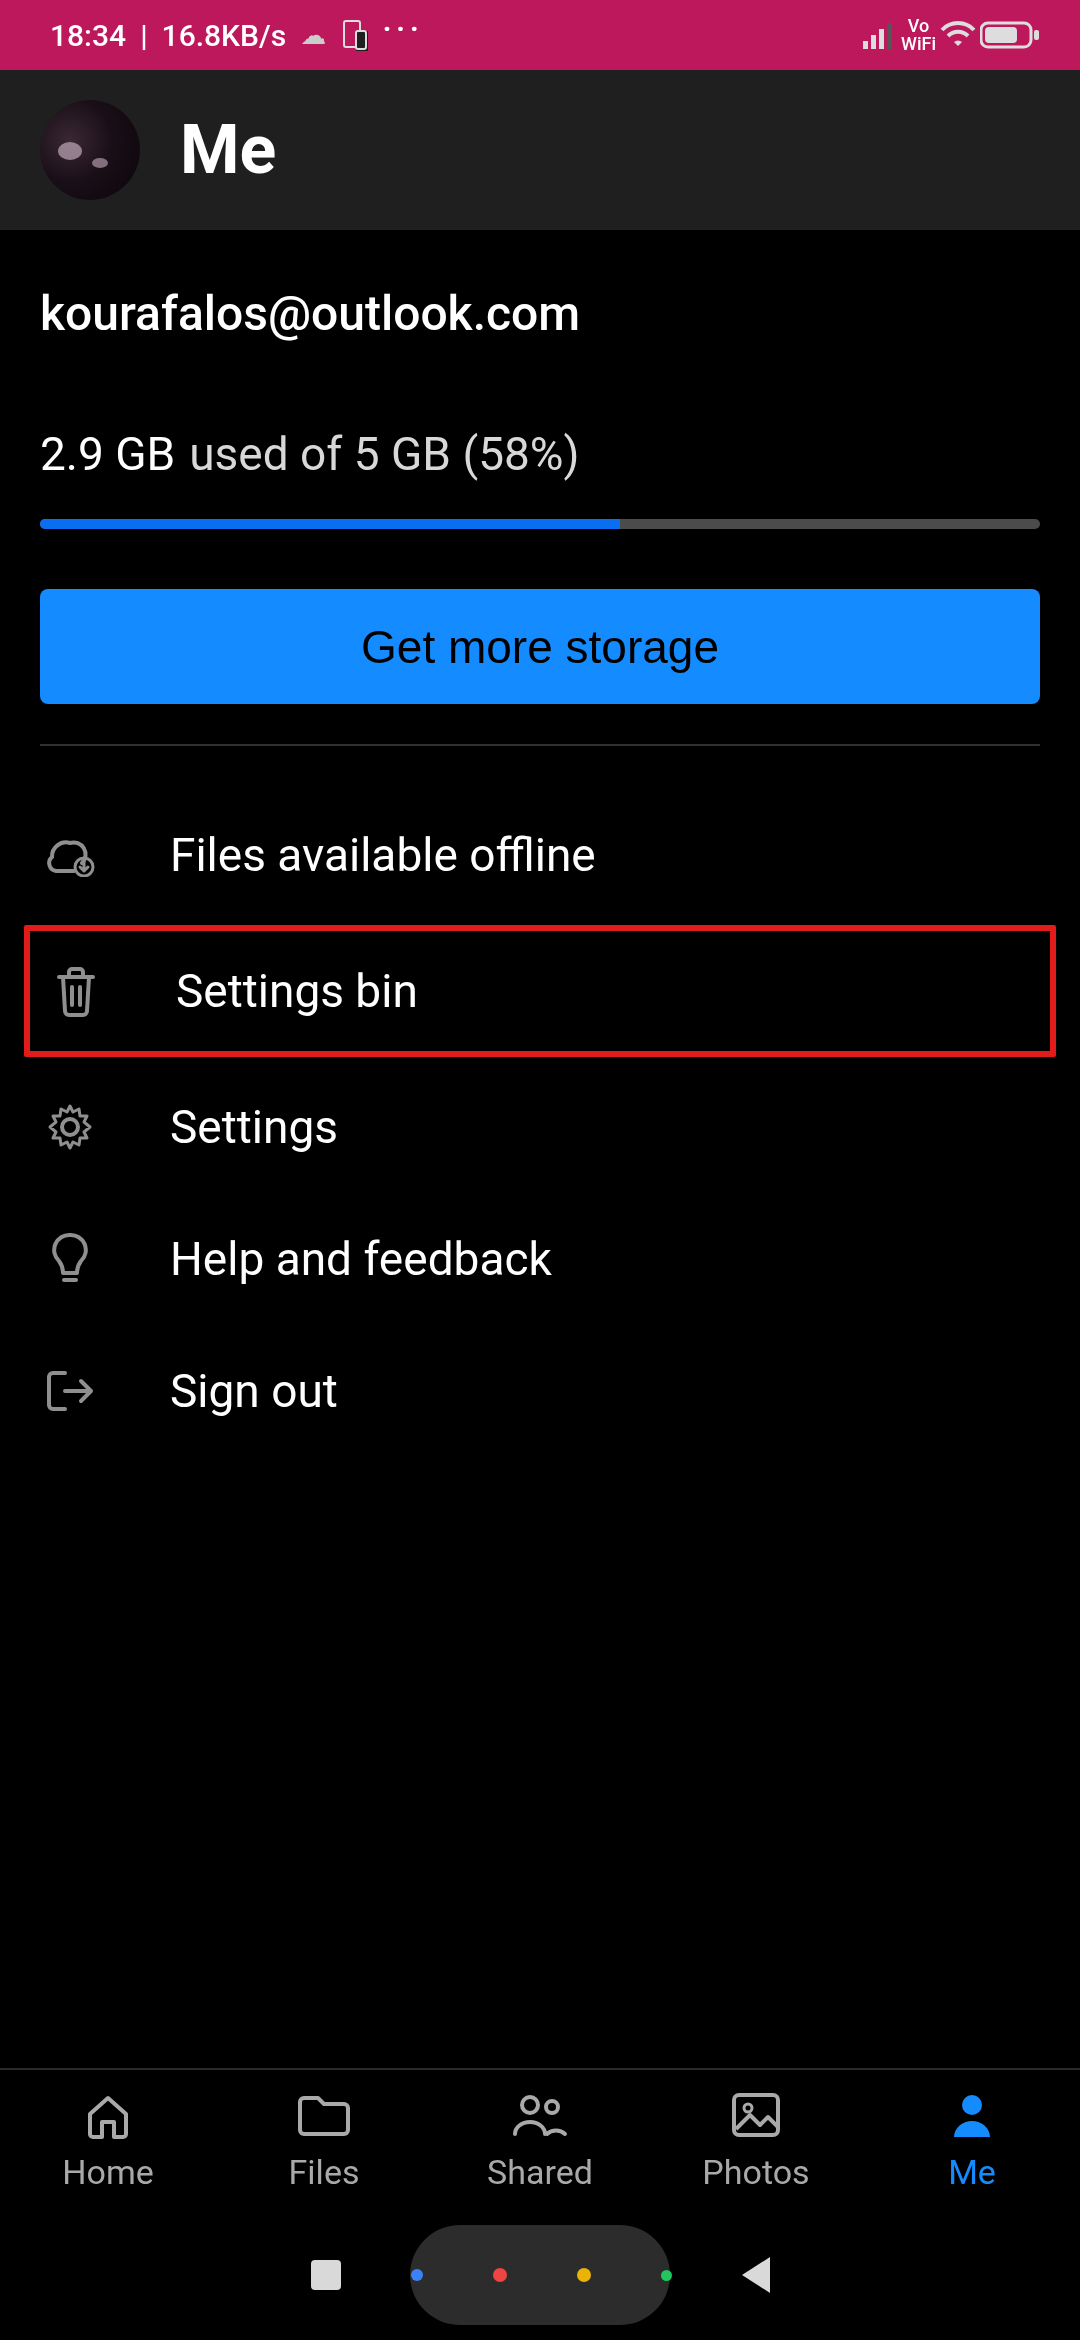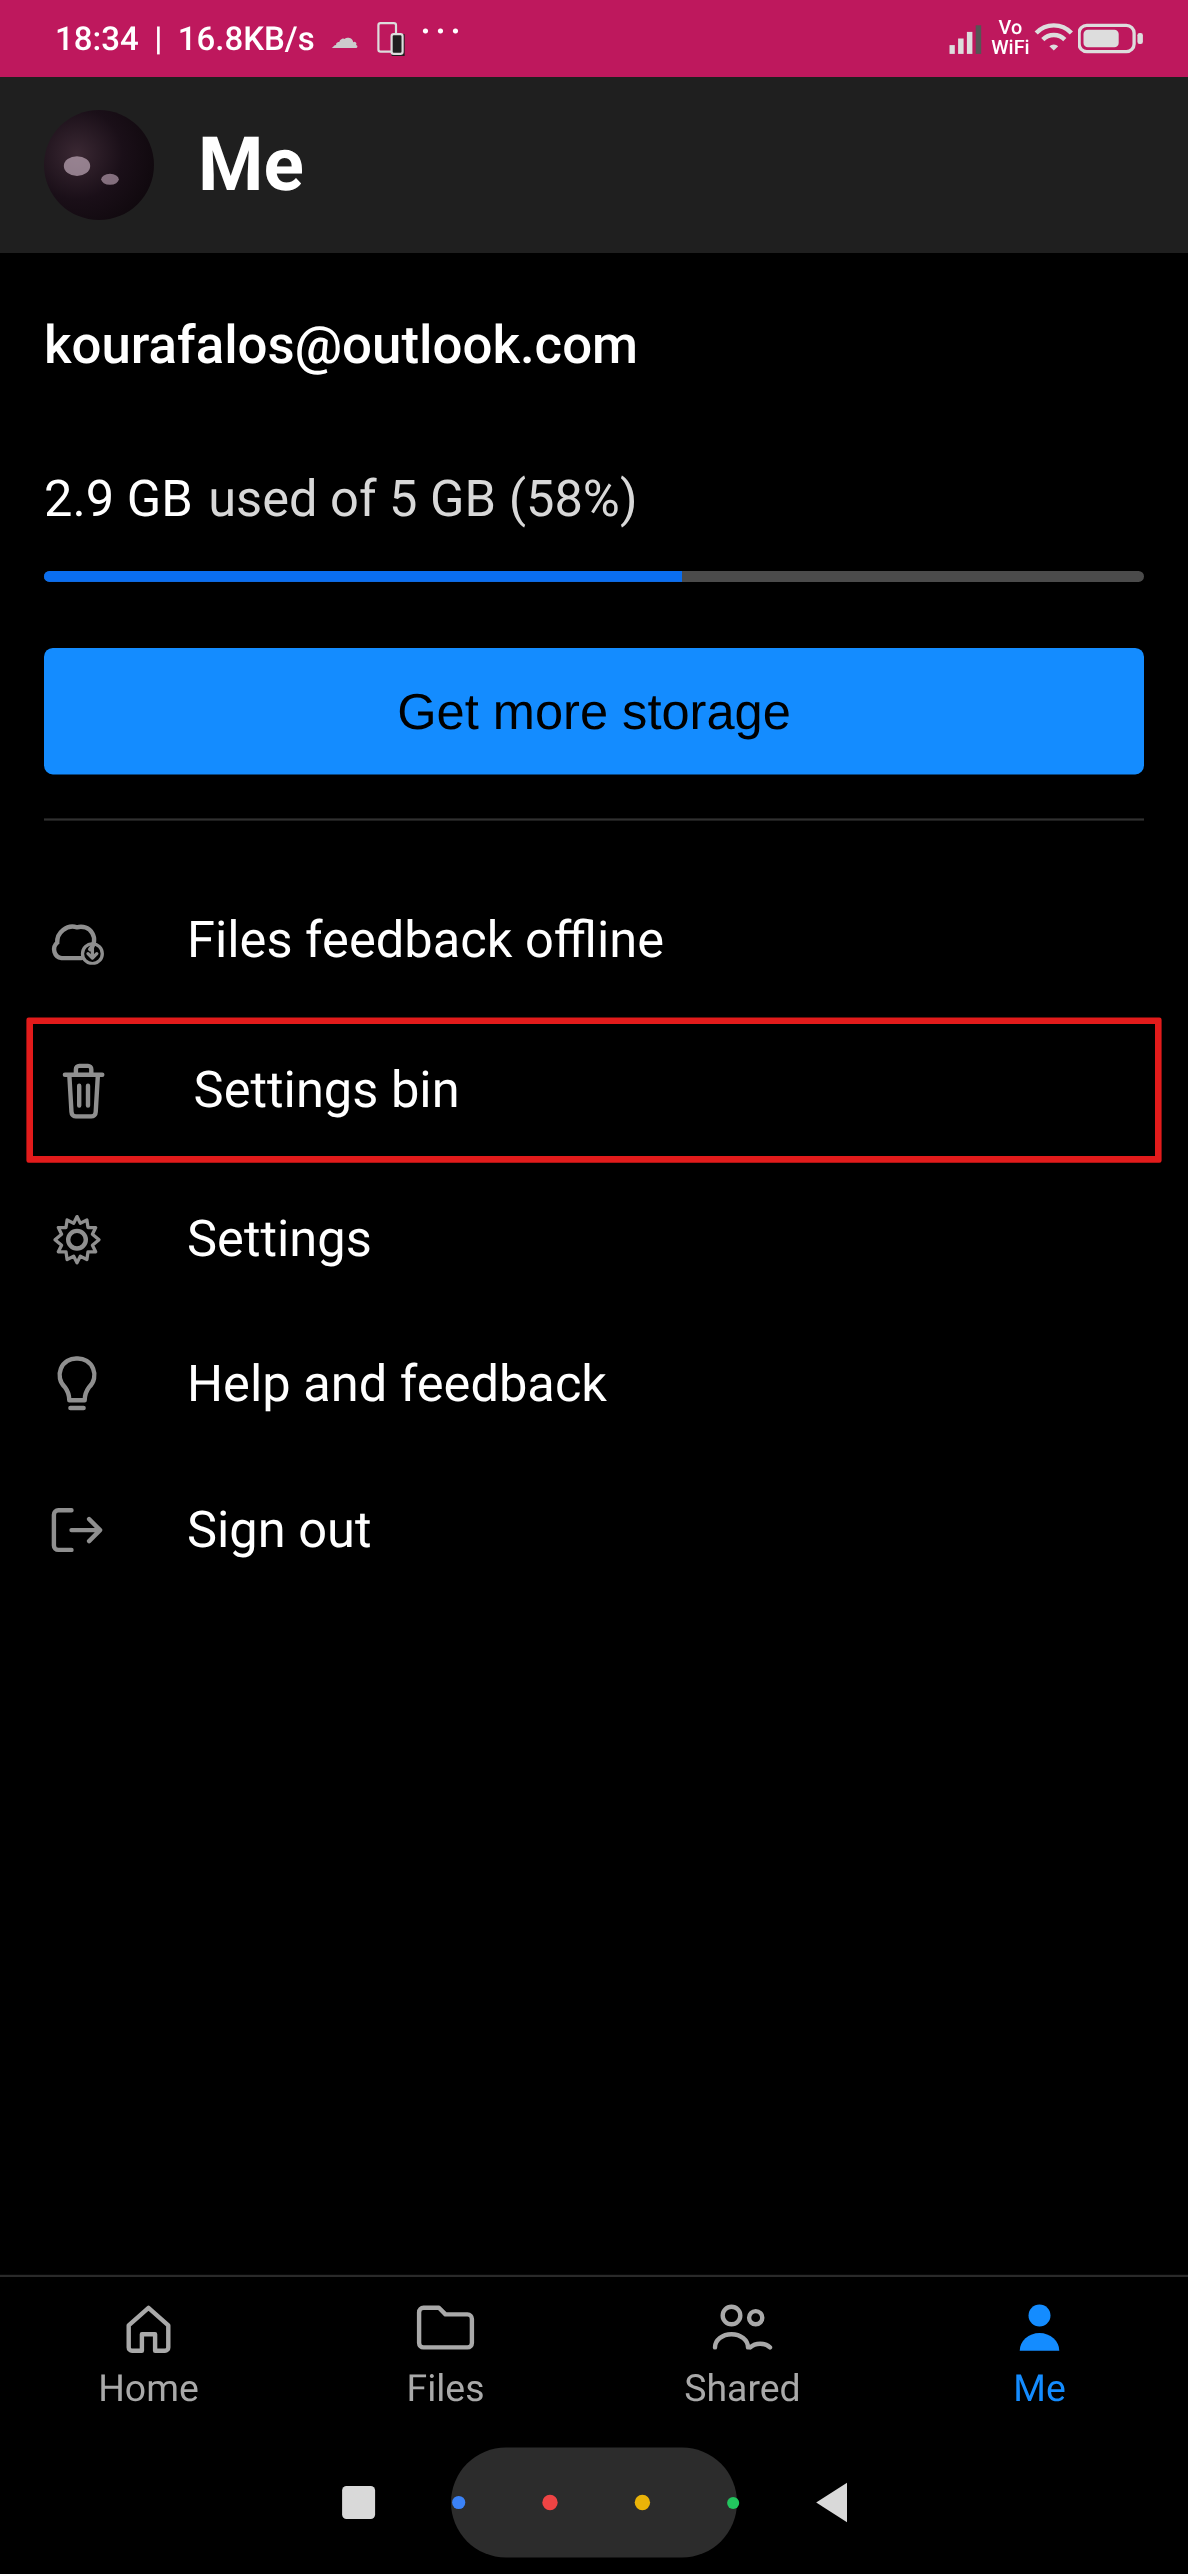--- a/index.html
+++ b/index.html
@@ -128,21 +128,21 @@
 <div class="menu">
 
   <div class="menu-row">
     <span class="menu-icon">
       <svg width="52" height="44" viewBox="0 0 52 44">
           <path d="M38 30 A12 12 0 0 0 26 10 A14 14 0 0 0 8 24 A8 8 0 0 0 12 38 H30" fill="none" stroke="#8f8f8f" stroke-width="4" stroke-linecap="round"></path>
           <circle cx="40" cy="34" r="9" fill="none" stroke="#8f8f8f" stroke-width="3"></circle>
           <path d="M40 29 V38 M36 34 L40 38 L44 34" fill="none" stroke="#8f8f8f" stroke-width="3" stroke-linecap="round" stroke-linejoin="round"></path>
         </svg>
     </span>
-    <span class="menu-label">Files feedback offline</span>
+    <span class="menu-label">Files available offline</span>
   </div>
 
   <div class="highlight-box">
     <div class="menu-row">
       <span class="menu-icon">
         <svg width="46" height="52" viewBox="0 0 46 52">
             <path d="M6 12 H40 M16 12 V7 A3 3 0 0 1 19 4 H27 A3 3 0 0 1 30 7 V12 M10 12 L12 46 A4 4 0 0 0 16 50 H30 A4 4 0 0 0 34 46 L36 12 M19 22 V40 M27 22 V40" fill="none" stroke="#8f8f8f" stroke-width="4" stroke-linecap="round" stroke-linejoin="round"></path>
           </svg>
       </span>
       <span class="menu-label">Settings bin</span>
@@ -200,20 +200,30 @@
   <div class="tab">
     <span class="tab-icon">
       <svg width="58" height="46" viewBox="0 0 58 46">
           <circle cx="19" cy="13" r="8" fill="none" stroke="currentColor" stroke-width="4"></circle>
           <circle cx="41" cy="15" r="6" fill="none" stroke="currentColor" stroke-width="4"></circle>
           <path d="M4 42 A15 12 0 0 1 34 42 M36 42 A12 10 0 0 1 54 42" fill="none" stroke="currentColor" stroke-width="4" stroke-linecap="round"></path>
         </svg>
     </span>
     <span class="tab-label">Shared</span>
   </div>
+  <div class="tab">
+    <span class="tab-icon">
+      <svg width="52" height="48" viewBox="0 0 52 48">
+          <rect x="4" y="4" width="44" height="40" rx="5" fill="none" stroke="currentColor" stroke-width="4"></rect>
+          <circle cx="18" cy="17" r="4" fill="none" stroke="currentColor" stroke-width="3"></circle>
+          <path d="M6 38 L20 24 L30 34 L38 26 L48 36" fill="none" stroke="currentColor" stroke-width="4" stroke-linejoin="round"></path>
+        </svg>
+    </span>
+    <span class="tab-label">Photos</span>
+  </div>
   <div class="tab active">
     <span class="tab-icon">
       <svg width="46" height="48" viewBox="0 0 46 48">
           <circle cx="23" cy="14" r="10" fill="currentColor"></circle>
           <path d="M5 46 A18 16 0 0 1 41 46 Z" fill="currentColor"></path>
         </svg>
     </span>
     <span class="tab-label">Me</span>
   </div>
 </div>

